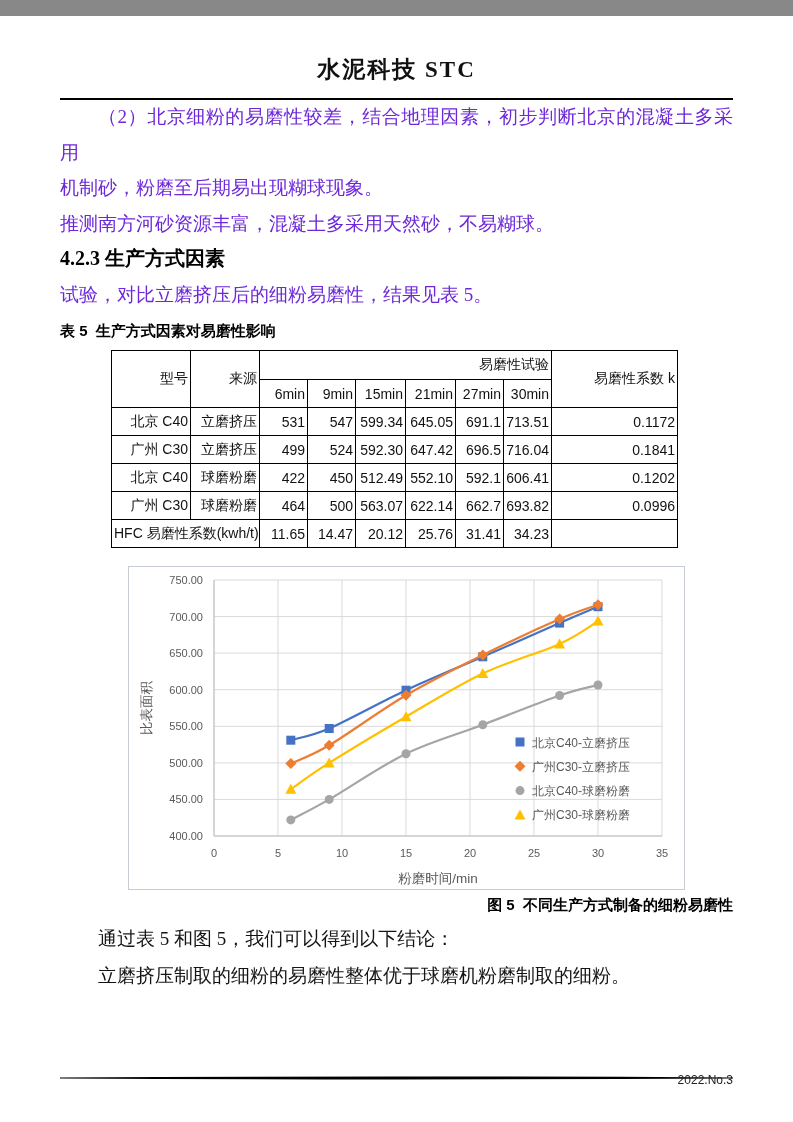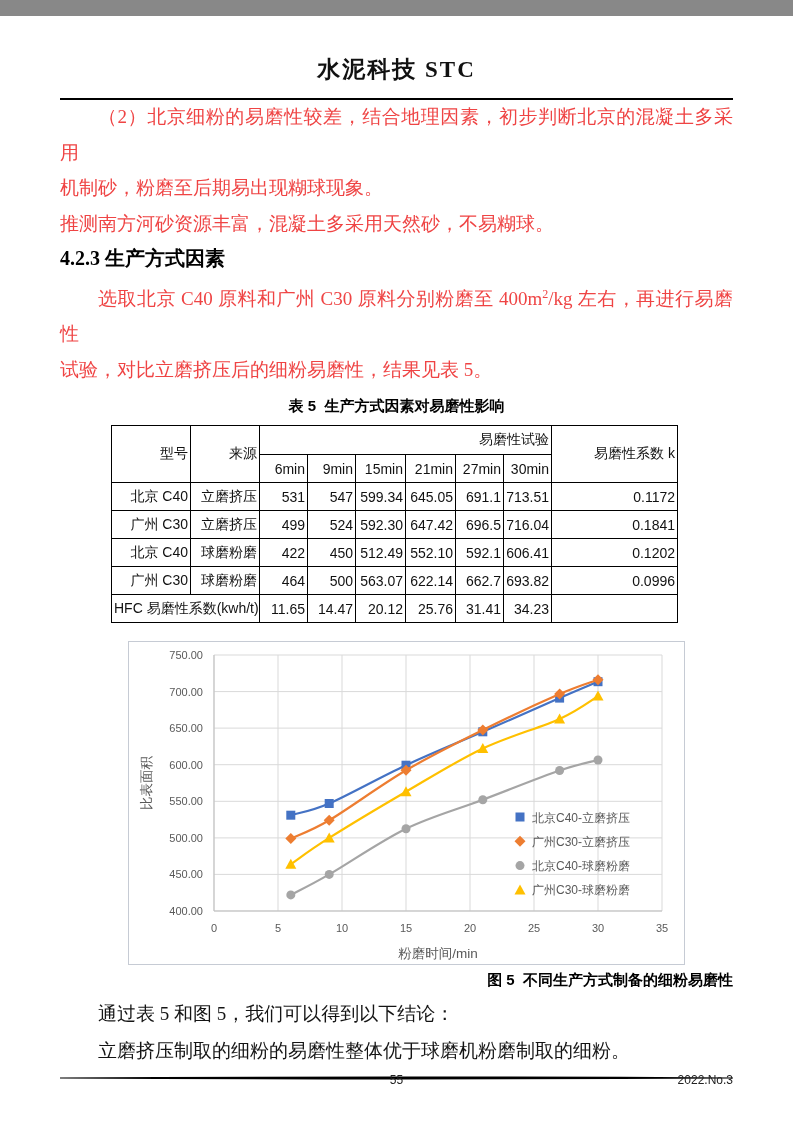--- a/index.html
+++ b/index.html
@@ -2,26 +2,26 @@
 <html><head>
 <meta charset="utf-8">
 <style>
   html,body{margin:0;padding:0;background:#888;}
   .page{position:relative;width:793px;height:1122px;background:#ffffff;margin:16px auto;overflow:hidden;
         font-family:"Liberation Serif","DejaVu Serif",serif;color:#1a1a1a;}
   .journal-title{position:absolute;top:38px;left:0;right:0;text-align:center;
         font-size:23px;font-weight:bold;letter-spacing:2px;color:#111;}
   .header-rule{position:absolute;top:82px;left:60px;width:673px;height:0;border-top:2px solid #000;}
   .content{position:absolute;top:83px;left:60px;width:673px;}
-  p.line{margin:0;font-size:19px;line-height:35.5px;color:#ef4444;}
+  p.line{margin:0;font-size:19px;line-height:35.5px;color:#6d28d9;}
   p.indent{text-indent:38px;}
   p.jfull{text-align:justify;text-align-last:justify;}
   h2.section-heading{margin:0;font-size:20px;line-height:35.5px;font-weight:bold;color:#000;}
   sup{font-size:12px;}
-  .table-caption{height:38px;line-height:38px;text-align:center;white-space:pre;
+  .table-caption{height:38px;line-height:38px;white-space:pre;
         font-family:"Liberation Sans","DejaVu Sans",sans-serif;font-size:15px;font-weight:bold;color:#000;}
   table.data-table{border-collapse:collapse;table-layout:fixed;width:566px;margin-left:51px;
         font-family:"Liberation Sans","DejaVu Sans",sans-serif;font-size:14px;color:#111;}
   table.data-table th,table.data-table td{border:1px solid #000;padding:0 2px;text-align:right;
         vertical-align:middle;font-weight:normal;height:27px;overflow:hidden;white-space:nowrap;}
   table.data-table thead tr.hrow1 th{height:28px;}
   .chart-box{margin-left:68px;margin-top:18px;width:555px;height:322px;border:1px solid #c6cbd4;
         background:#fff;}
   .figure-caption{height:30px;line-height:30px;text-align:right;white-space:pre;
         font-family:"Liberation Sans","DejaVu Sans",sans-serif;font-size:15px;font-weight:bold;color:#000;}
@@ -44,21 +44,20 @@
   <div class="journal-title">水泥科技 STC</div>
   <div class="header-rule"></div>
 
   <div class="content">
     <p class="line indent jfull">（2）北京细粉的易磨性较差，结合地理因素，初步判断北京的混凝土多采用</p>
     <p class="line">机制砂，粉磨至后期易出现糊球现象。</p>
     <p class="line">推测南方河砂资源丰富，混凝土多采用天然砂，不易糊球。</p>
 
     <h2 class="section-heading">4.2.3 生产方式因素</h2>
 
-    <p class="line indent jfull"><span>选取北京 C40 原料和广州 C30 原料分别粉磨至 400m</span><sup>2</sup><span>/kg 左右，再进行易磨性</span></p>
     <p class="line">试验，对比立磨挤压后的细粉易磨性，结果见表 5。</p>
 
     <div class="table-caption">表 5  生产方式因素对易磨性影响</div>
 
     <table class="data-table">
       <colgroup>
         <col style="width:79px">
           <col style="width:69px">
         <col style="width:48px">
           <col style="width:48px">
@@ -250,17 +249,16 @@
     <p class="concl">通过表 5 和图 5，我们可以得到以下结论：</p>
     <p class="concl">立磨挤压制取的细粉的易磨性整体优于球磨机粉磨制取的细粉。</p>
   </div>
 
   <div class="footer-line">
     <svg width="673" height="6" viewBox="0 0 673 6">
       <path d="M0,2.4 Q336,0.6 673,2.4 L673,3.4 Q336,5.4 0,3.4 Z" fill="#000"></path>
     </svg>
   </div>
   <div class="footer-text">
-    <span class="page-number">55</span>
     <span class="issue-label">2022.No.3</span>
   </div>
 
 </div>
 
 </body></html>

